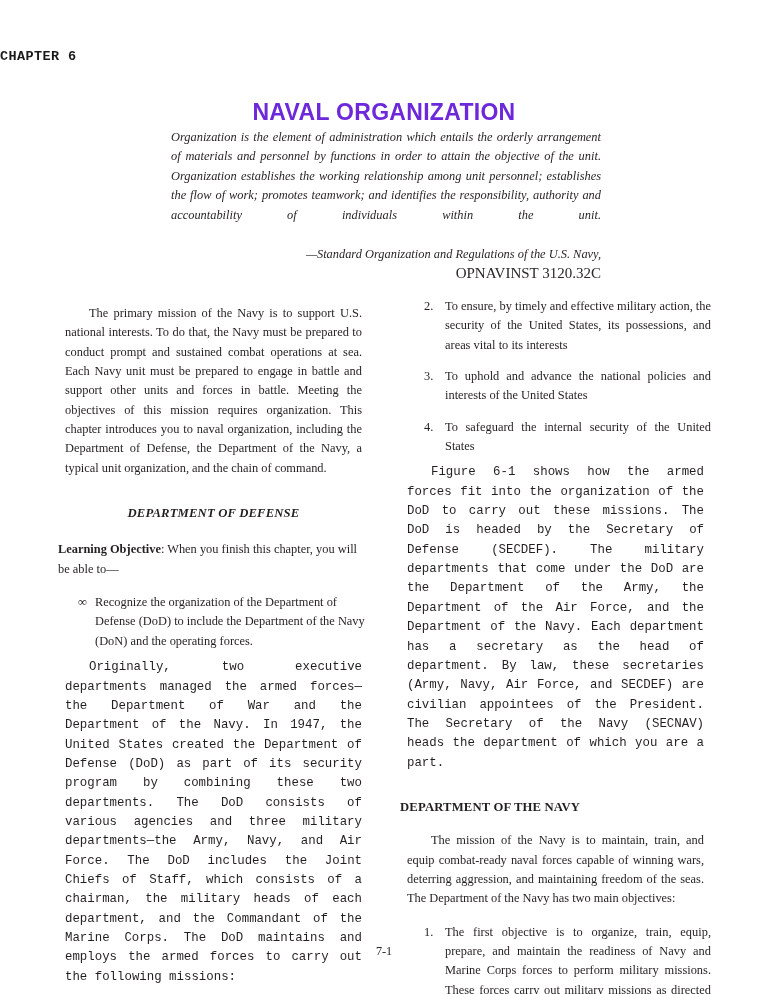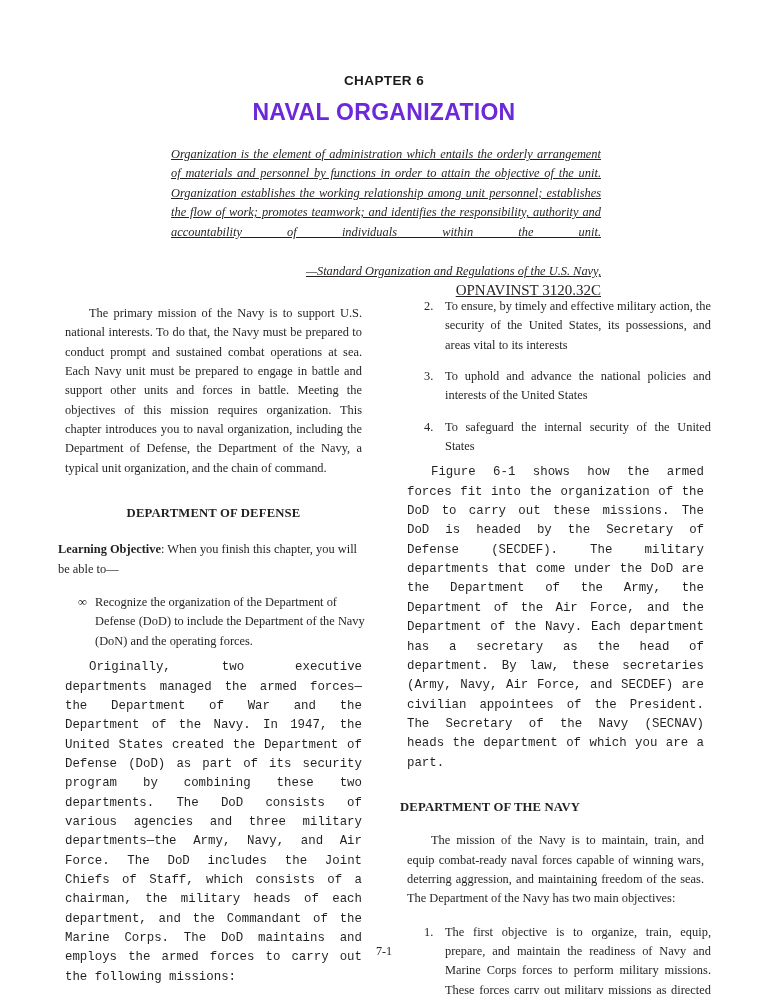--- a/index.html
+++ b/index.html
@@ -16,50 +16,47 @@
     width: 768px;
     height: 994px;
     margin: 0 auto;
     background: #ffffff;
     overflow: hidden;
     box-sizing: border-box;
   }
 
   
   .chapter-label {
-    font-family: Liberation Sans, sans-serif;
+    font-family: Liberation Mono, monospace;
     font-weight: bold;
     font-size: 13.5px;
     letter-spacing: 0.4px;
-    text-align: center;
     color: #1a1a1a;
     position: absolute;
     left: 0; right: 0;
     top: 49px;
-    margin-top: 24px;
   }
   .chapter-title {
     font-family: "Liberation Sans", sans-serif;
     font-weight: bold;
     font-size: 23px;
     letter-spacing: 0.3px;
     text-align: center;
     color: #6d28d9;
     position: absolute;
     left: 0; right: 0;
     top: 99px;
   }
 
   
   .epigraph {
     position: absolute;
     left: 171px;
-    top: 145px;
+    top: 128px;
     width: 430px;
-    text-decoration: underline;
   }
   .epigraph-text {
     font-style: italic;
     font-size: 12.4px;
     line-height: 19.4px;
     text-align: justify;
     text-align-last: justify;
     margin: 0;
     color: #2a2626;
   }
@@ -96,20 +93,21 @@
     text-align: justify;
     text-indent: 24px;
   }
 
   .sec-head-center {
     font-weight: bold;
     font-size: 12.7px;
     text-align: center;
     letter-spacing: 0.15px;
     margin: 26px 0 17px 0;
+    font-style: italic;
   }
   .sec-head-left {
     font-weight: bold;
     font-size: 12.7px;
     text-align: left;
     letter-spacing: 0.15px;
     margin: 25px 0 14px 0;
   }
 
   .lo-para {

